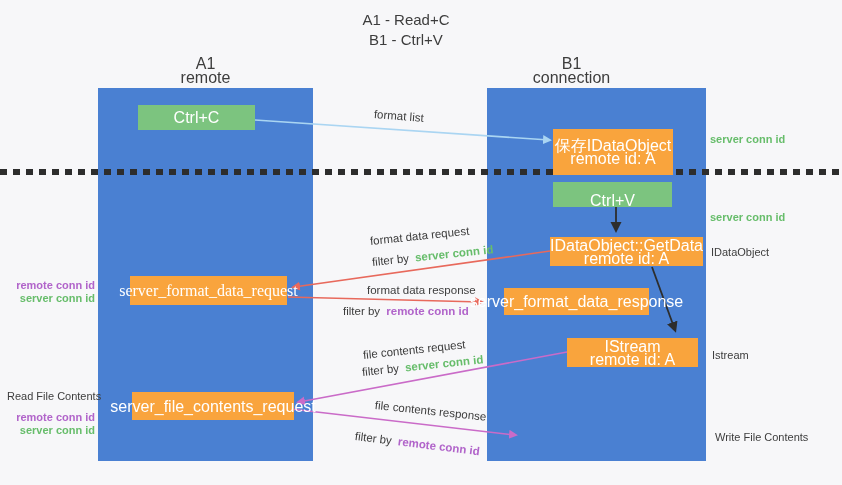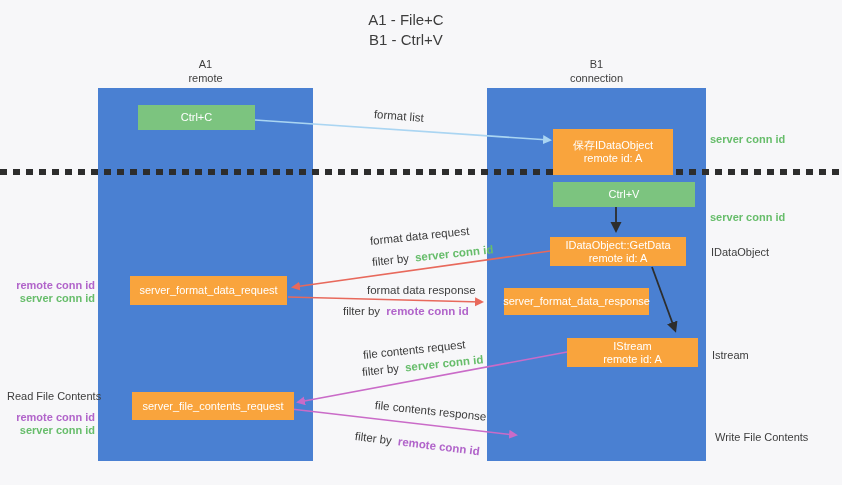--- a/index.html
+++ b/index.html
@@ -7,39 +7,39 @@
   body { font-family:"Liberation Sans", sans-serif; }
   .canvas { position:relative; width:842px; height:485px; background:#f7f7f9; overflow:hidden; }
 
   .title { position:absolute; left:300px; top:10px; width:212px; text-align:center;
            font-size:15px; line-height:20px; color:var(--text-dark); }
 
   .lane { position:absolute; background:var(--lane-blue); }
   .lane-a1 { left:98px;  top:88px; width:215px; height:373px; }
   .lane-b1 { left:487px; top:88px; width:219px; height:373px; }
 
-  .lane-header { position:absolute; text-align:center; font-size:11px; line-height:14px;
+  .lane-header { position:absolute; text-align:center; font-size:16px; line-height:14px;
                  color:var(--text-dark); }
   .lane-header.a1 { left:98px;  top:57px; width:215px; }
-  .lane-header.b1 { left:487px; top:57px; width:219px; }
+  .lane-header.b1 { left:462px; top:57px; width:219px; }
 
   .dashed-line { position:absolute; left:0; top:169px; width:842px; height:6px;
     background:repeating-linear-gradient(90deg, var(--arrow-black) 0 7px, transparent 7px 13px); }
 
   .node { position:absolute; display:flex; flex-direction:column; align-items:center;
-          justify-content:center; color:#ffffff; font-size:11px; line-height:13px;
+          justify-content:center; color:#ffffff; font-size:16px; line-height:13px;
           text-align:center; white-space:nowrap; }
   .green  { background:var(--node-green); }
   .orange { background:var(--node-orange); }
 
   .n-ctrl-c   { left:138px; top:105px; width:117px; height:25px; }
   .n-save-ido { left:553px; top:129px; width:120px; height:46px; }
-  .n-ctrl-v   { left:553px; top:182px; width:142px; height:25px; }
-  .n-getdata  { left:550px; top:237px; width:136px; height:29px; }
-  .n-fmt-req  { left:130px; top:276px; width:157px; height:29px; }
+  .n-ctrl-v   { left:553px; top:182px; width:119px; height:25px;justify-content:flex-end; }
+  .n-getdata  { left:550px; top:237px; width:153px; height:29px; }
+  .n-fmt-req  { left:130px; top:276px; width:157px; height:29px;font-family:Liberation Serif, serif; }
   .n-fmt-resp { left:504px; top:288px; width:145px; height:27px; }
   .n-istream  { left:567px; top:338px; width:131px; height:29px; }
   .n-file-req { left:132px; top:392px; width:162px; height:28px;text-align:center; }
   .n-file-resp{ left:523px; top:425px; width:162px; height:26px; }
 
   .side-label { position:absolute; font-size:11px; line-height:13px; white-space:nowrap; }
   .dark        { color:var(--text-dark); }
   .bold-green  { color:var(--text-green);  font-weight:bold; }
   .bold-purple { color:var(--text-purple); font-weight:bold; }
   .align-right { text-align:right; }
@@ -61,21 +61,21 @@
   .f-black   { fill:var(--arrow-black); }
   .f-red     { fill:var(--arrow-red); }
   .f-magenta { fill:var(--arrow-magenta); }
 </style>
 </head>
 <body>
 
 <div class="canvas">
 
   <div class="title">
-    <div>A1 - File+C</div>
+    <div>A1 - Read+C</div>
     <div>B1 - Ctrl+V</div>
   </div>
 
   <div class="lane-header a1">
     <div>A1</div>
     <div>remote</div>
   </div>
   <div class="lane-header b1">
     <div>B1</div>
     <div>connection</div>

